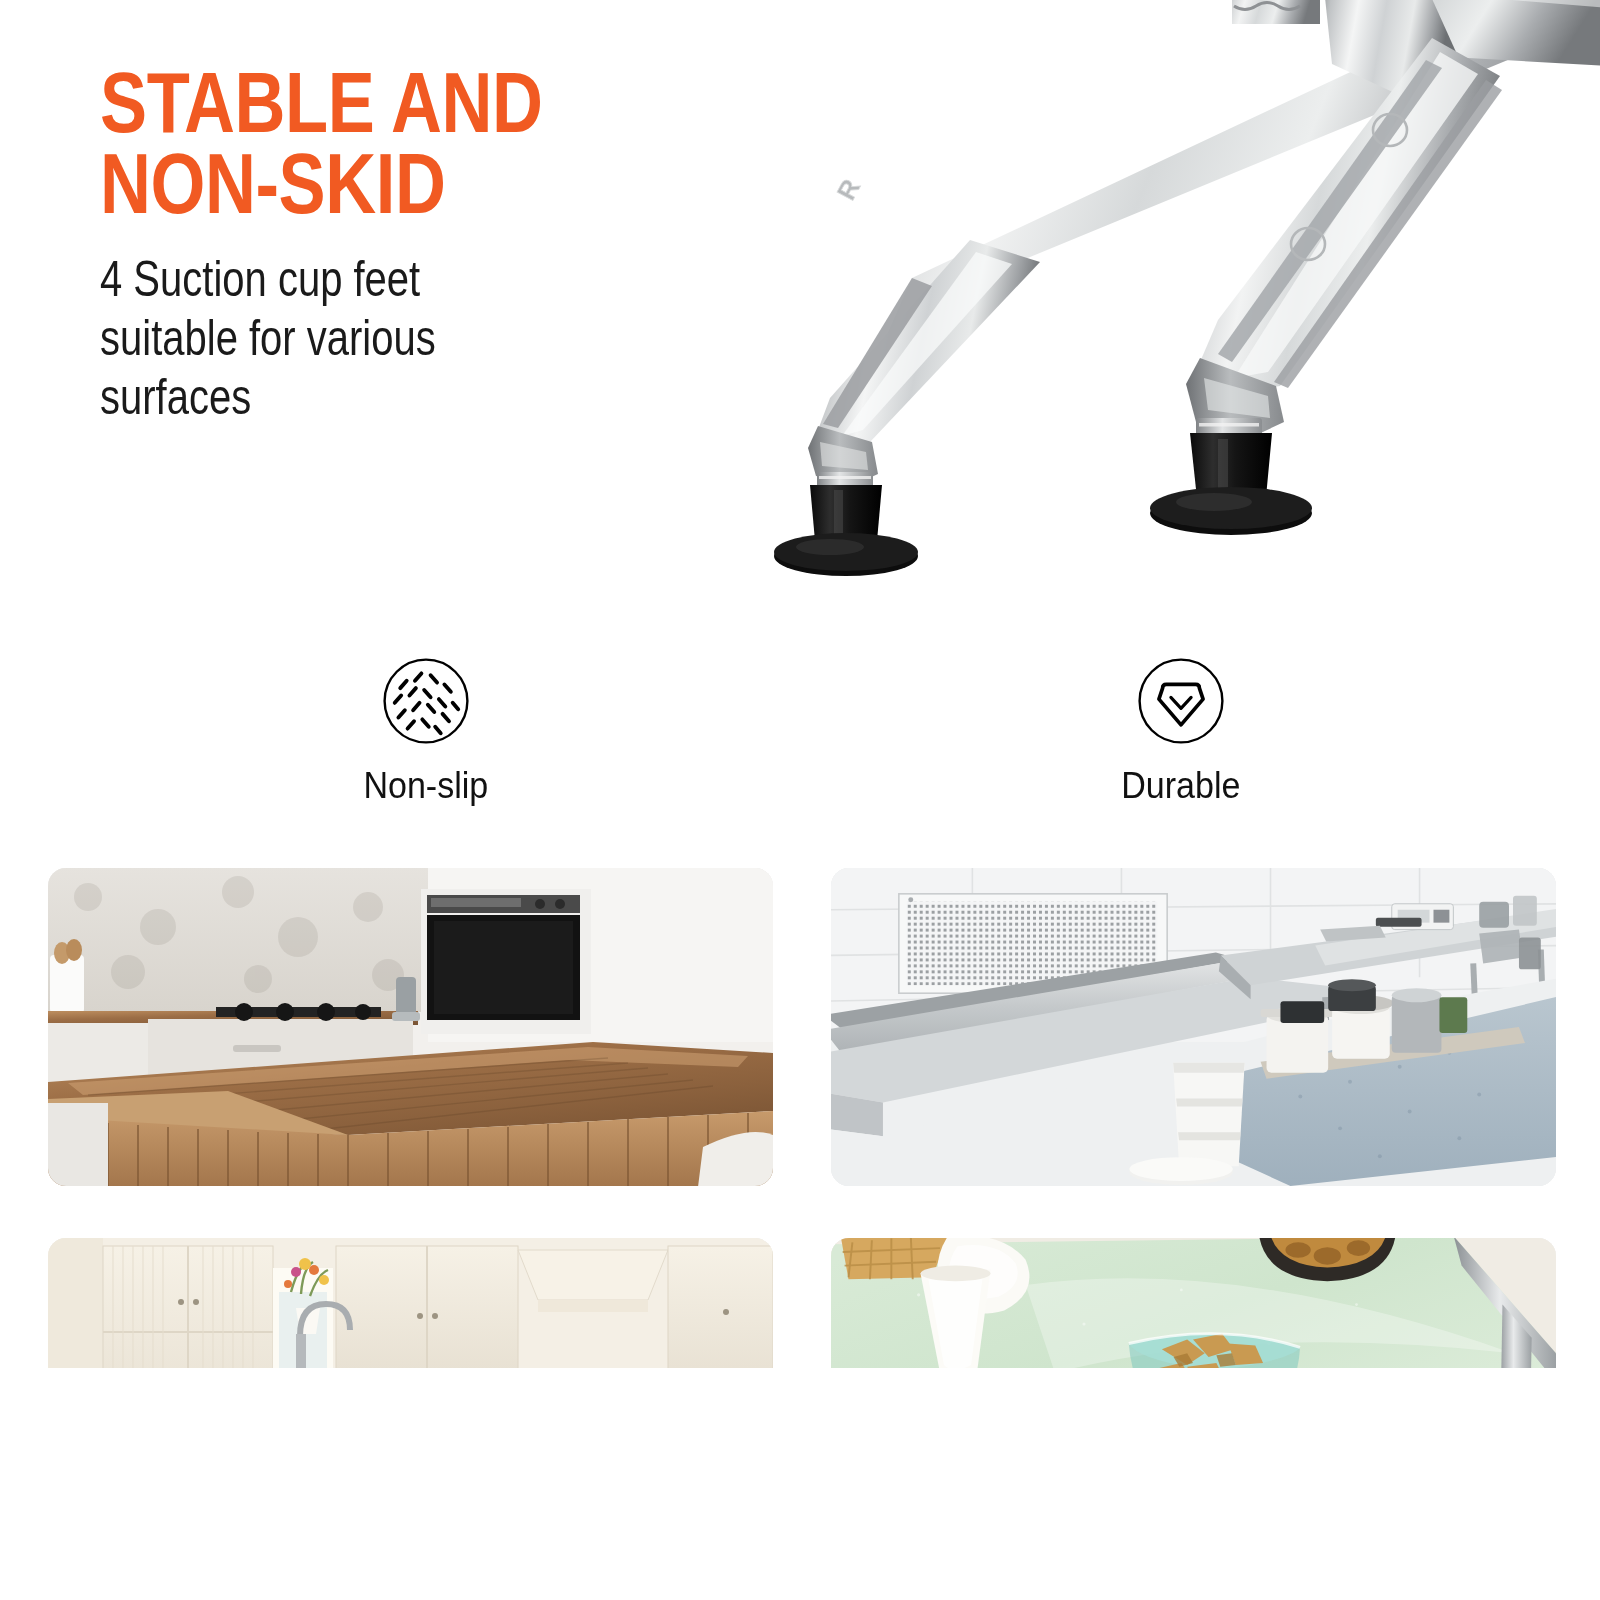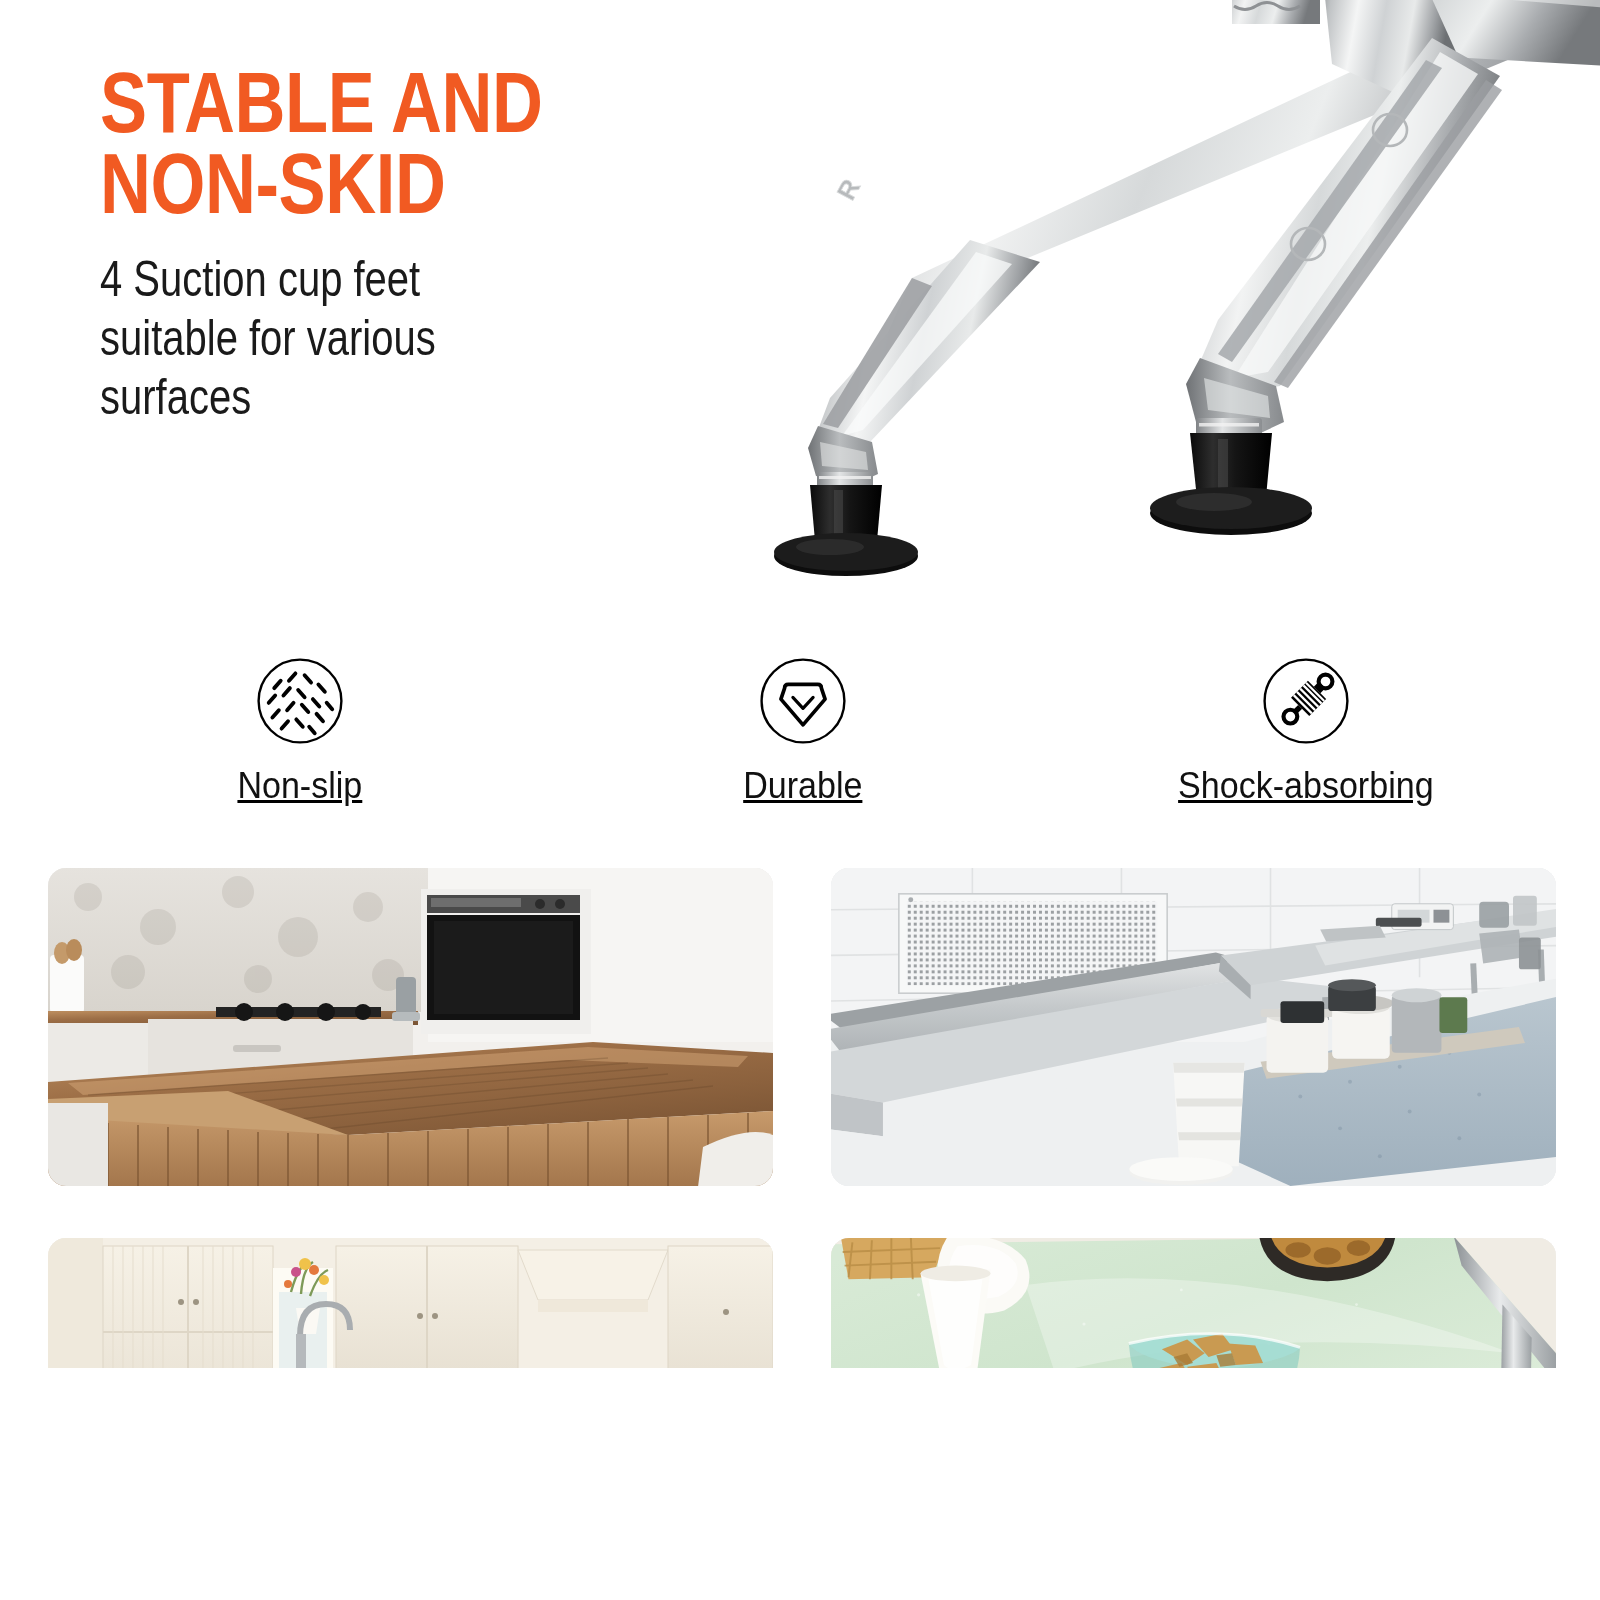--- a/index.html
+++ b/index.html
@@ -71,21 +71,20 @@
     height: 170px;
     display: flex;
     align-items: flex-start;
   }
   .feature {
     flex: 1 1 0;
     display: flex;
     flex-direction: column;
     align-items: center;
     text-align: center;
-    text-decoration: underline;
   }
   .feature-icon {
     width: 92px;
     height: 92px;
     display: block;
   }
   .feature-label {
     margin-top: 18px;
     font-family: "Liberation Sans Narrow", "Liberation Sans", sans-serif;
     font-size: 37px;
@@ -274,44 +273,20 @@
 
     <div class="feature">
       <svg class="feature-icon" viewBox="0 0 100 100">
         <circle cx="50" cy="50" r="45" fill="none" stroke="#000" stroke-width="2.6"></circle>
         <path d="M30 36 Q30 32 34 32 L66 32 Q70 32 70 36 L74 48 L50 76 L26 48 Z" fill="none" stroke="#000" stroke-width="4" stroke-linejoin="round"></path>
         <path d="M39 46 L50 58 L61 46" fill="none" stroke="#000" stroke-width="3.4" stroke-linecap="round" stroke-linejoin="round"></path>
       </svg>
       <div class="feature-label">Durable</div>
     </div>
 
-    <div class="feature">
-      <svg class="feature-icon" viewBox="0 0 100 100">
-        <circle cx="50" cy="50" r="45" fill="none" stroke="#000" stroke-width="2.6"></circle>
-        <g transform="rotate(-45 50 50)">
-
-          <circle cx="26" cy="50" r="7.5" fill="none" stroke="#000" stroke-width="4.5"></circle>
-          <rect x="33" y="47" width="8" height="6" fill="#000"></rect>
-
-          <rect x="41" y="36" width="26" height="28" fill="#000"></rect>
-          <g stroke="#fff" stroke-width="2.4">
-            <line x1="45" y1="36" x2="45" y2="64"></line>
-            <line x1="50" y1="36" x2="50" y2="64"></line>
-            <line x1="55" y1="36" x2="55" y2="64"></line>
-            <line x1="60" y1="36" x2="60" y2="64"></line>
-            <line x1="64" y1="36" x2="64" y2="64"></line>
-          </g>
-
-          <rect x="67" y="45" width="8" height="10" fill="#000"></rect>
-
-          <circle cx="80" cy="50" r="7.5" fill="none" stroke="#000" stroke-width="4.5"></circle>
-        </g>
-      </svg>
-      <div class="feature-label">Shock-absorbing</div>
-    </div>
 
   </div>
 
   <div class="photo-grid">
 
     <div class="photo">
       <svg viewBox="0 0 725 320" preserveAspectRatio="xMidYMid slice">
         <defs>
           <linearGradient id="p1wall" x1="0" y1="0" x2="0" y2="1">
             <stop offset="0%" stop-color="#e6e3de"></stop>

